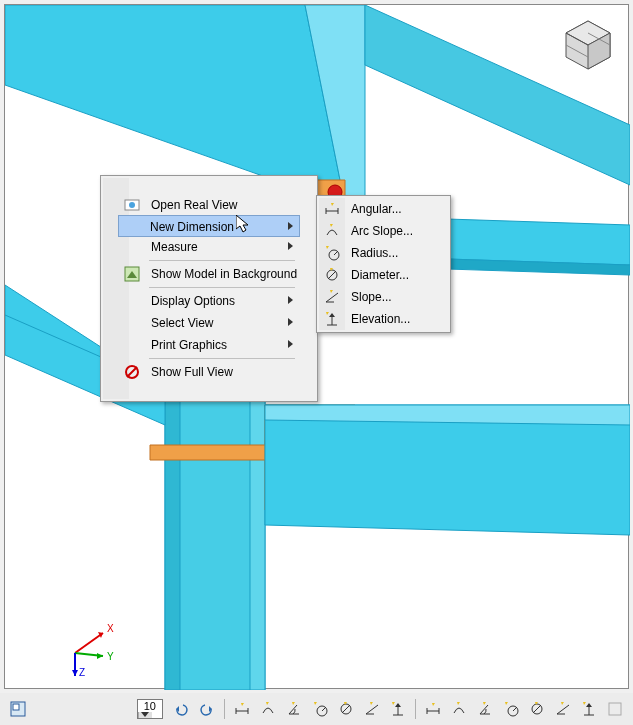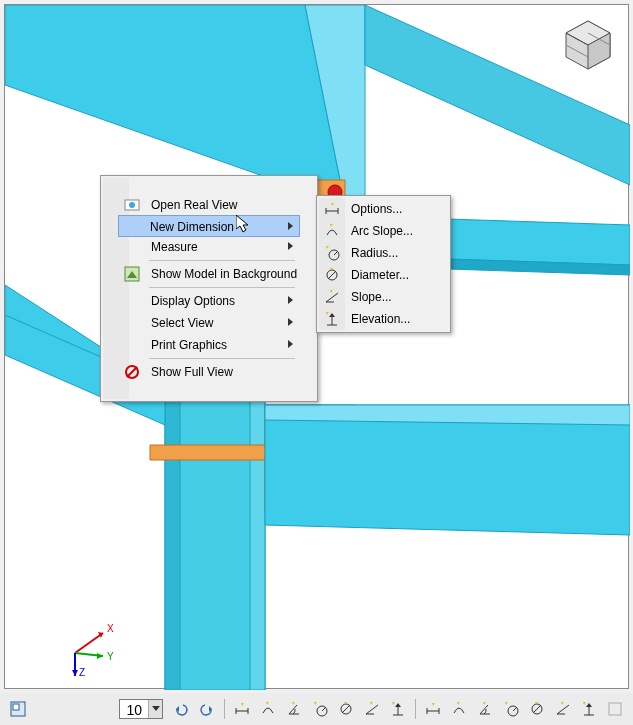--- a/index.html
+++ b/index.html
@@ -133,25 +133,26 @@
   cursor: default;
 }
 .tool-sep {
   width: 1px;
   height: 20px;
   background: #b0b0b0;
   margin: 0 3px;
 }
 .zoom-sel {
   display: flex;
-  align-items: flex-end;
+  align-items: flex-start;
   border: 1px solid #7a7a7a;
   background: white;
   height: 20px;
-  font-size: 14px;
+  font-size: 11px;
+  flex-direction: column;
 }
 .zoom-sel span { padding: 0 6px; }
 .zoom-sel .dd {
   width: 14px;
   height: 100%;
   background: #e0e0e0;
   border-left: 1px solid #aaa;
   display: flex;
   align-items: center;
   justify-content: center;
@@ -259,21 +260,21 @@
 <div class="submenu">
   <div class="menu-gutter"></div>
   <div id="sub-items">
       <div class="menu-item"><span class="icon">
           <svg width="16" height="16">
             <line x1="2" y1="10" x2="14" y2="10" stroke="#333"></line>
             <line x1="2" y1="7" x2="2" y2="13" stroke="#333"></line>
             <line x1="14" y1="7" x2="14" y2="13" stroke="#333"></line>
             <polygon points="7,2 10,2 8,5" fill="#e8c020"></polygon>
           </svg>
-        </span><span>Options...</span></div>
+        </span><span>Angular...</span></div>
       <div class="menu-item"><span class="icon">
           <svg width="16" height="16">
             <path d="M3 12 Q8 2 13 12" fill="none" stroke="#333"></path>
             <polygon points="6,1 9,1 7,4" fill="#e8c020"></polygon>
           </svg>
         </span><span>Arc Slope...</span></div>
       <div class="menu-item"><span class="icon">
           <svg width="16" height="16">
             <circle cx="10" cy="10" r="5" fill="none" stroke="#333"></circle>
             <line x1="10" y1="10" x2="14" y2="6" stroke="#333"></line>

